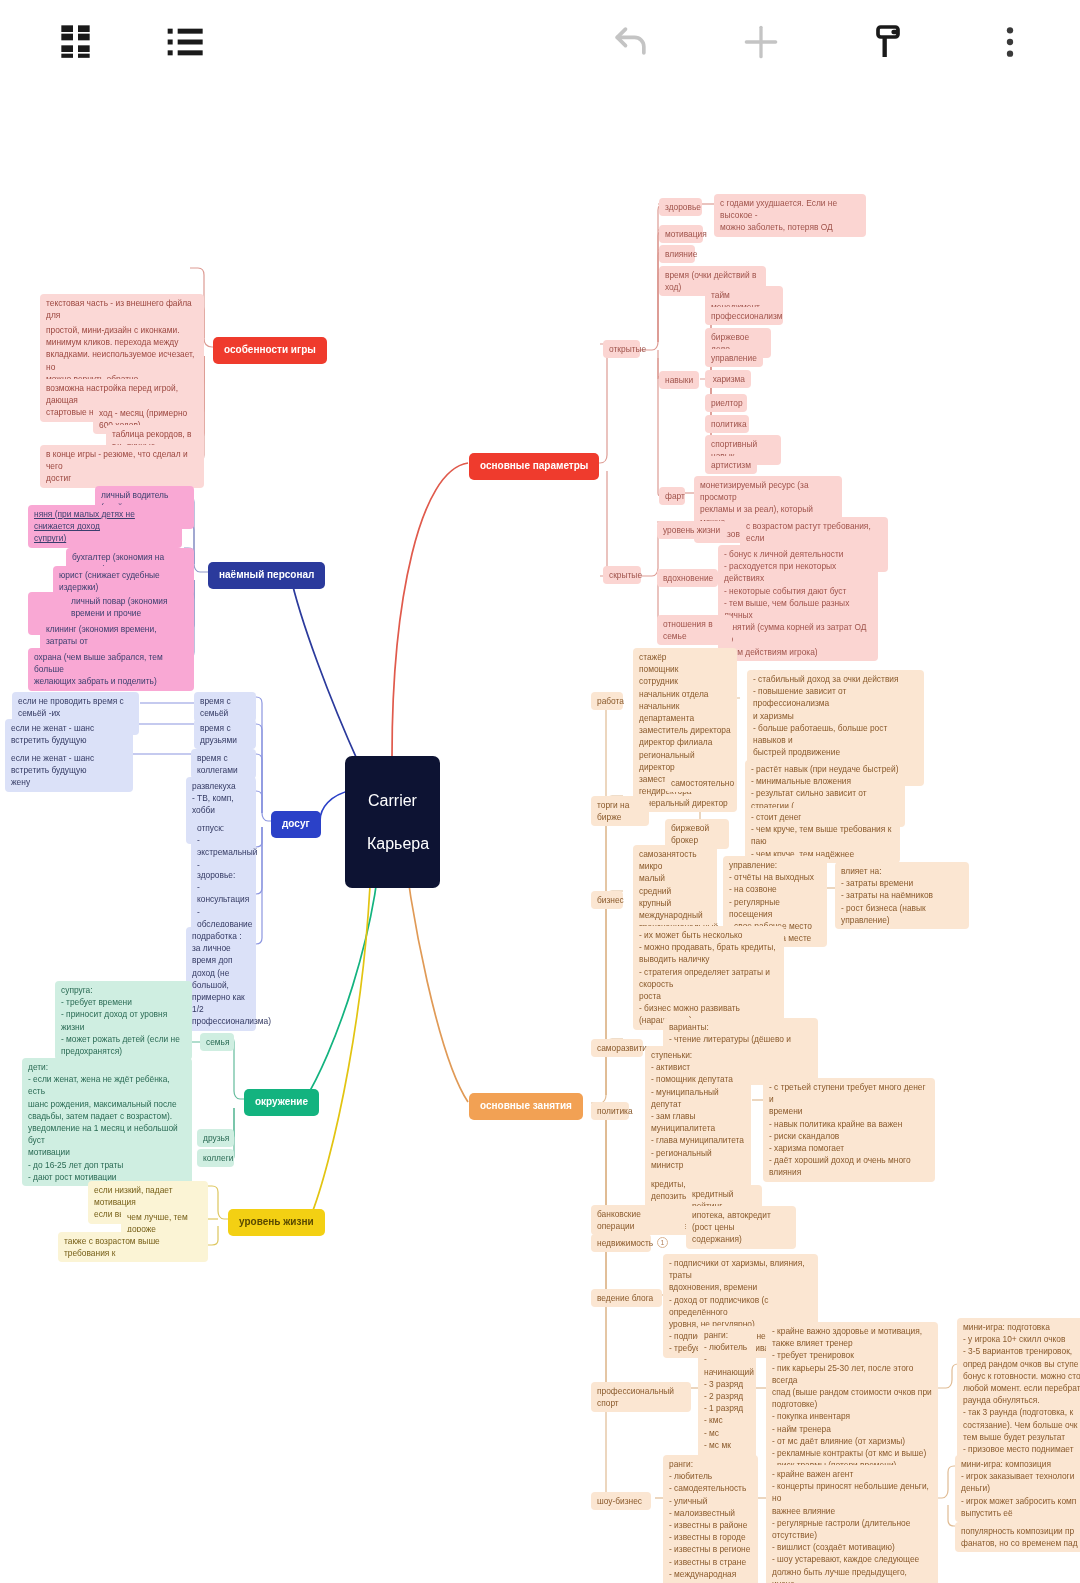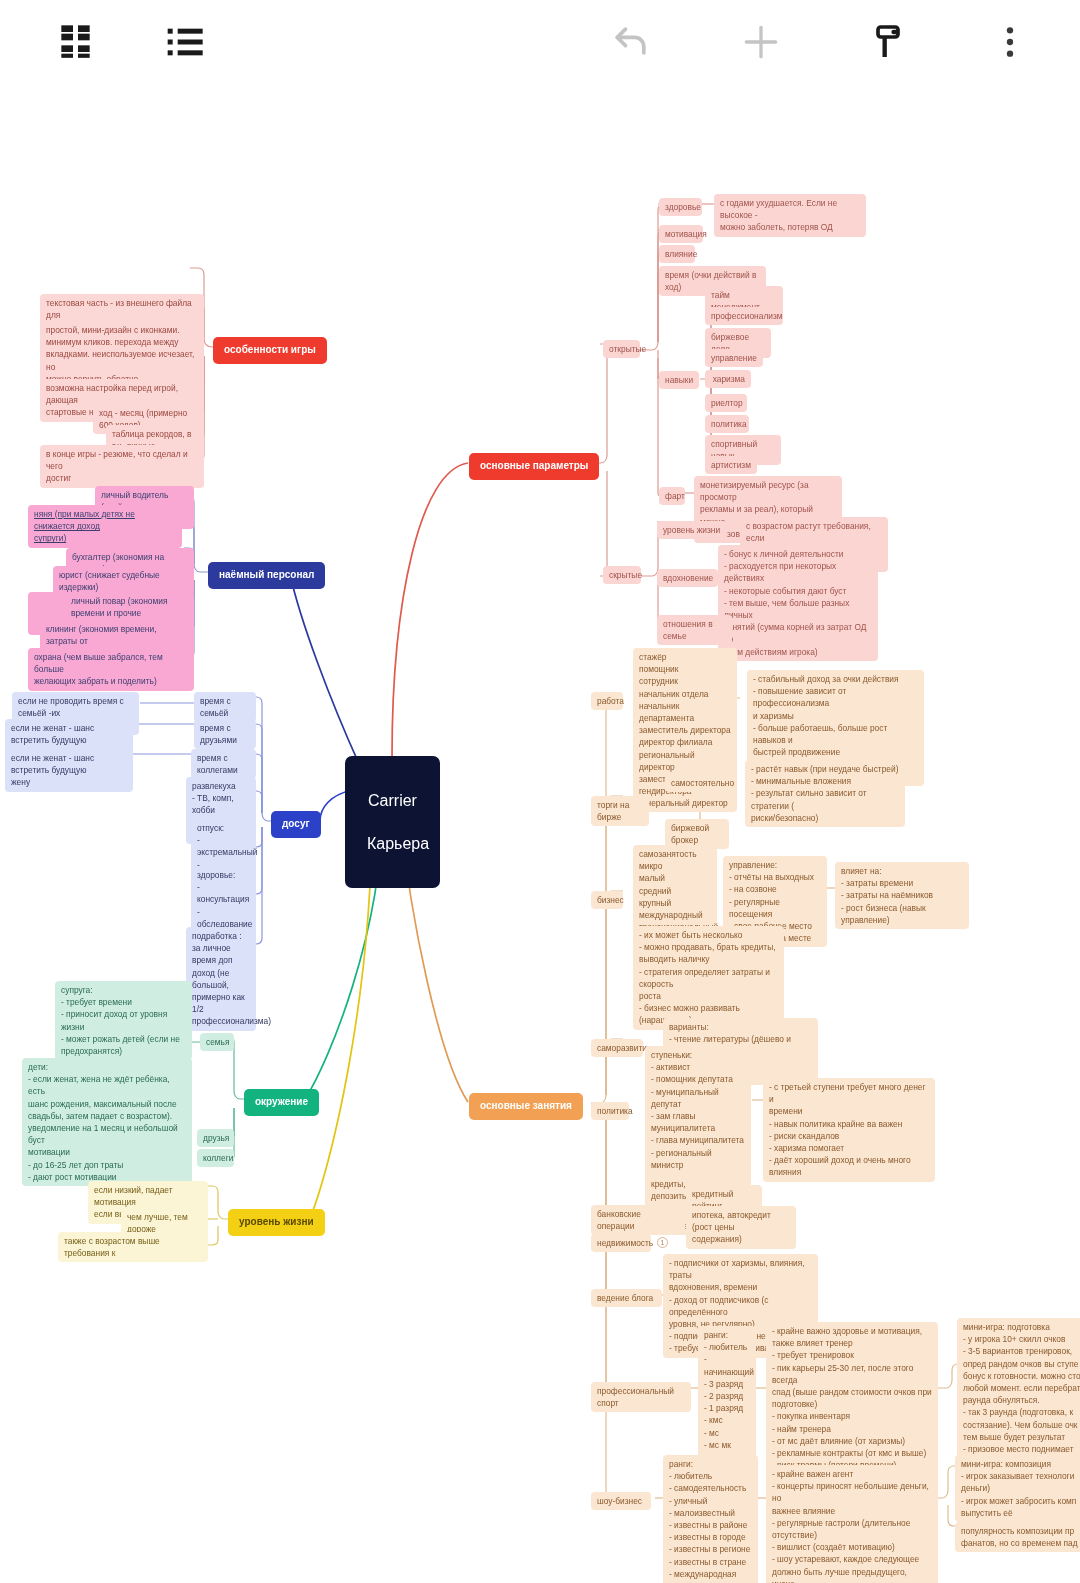--- a/index.html
+++ b/index.html
@@ -407,20 +407,23 @@
 быстрей продвижение
 - может вырасти доход, без роста должности</div>
 
 <div class="node t-orange" style="left:591px; top:796px; width:58px;">торги на бирже</div>
 <div class="node t-orange" style="left:665px; top:774px; width:68px;">самостоятельно</div>
 <div class="node t-orange" style="left:745px; top:760px; width:160px;">- растёт навык (при неудаче быстрей)
 - минимальные вложения
 - результат сильно зависит от стратегии (
 риски/безопасно)</div>
 <div class="node t-orange" style="left:665px; top:819px; width:64px;">биржевой брокер</div>
+<div class="node t-orange" style="left:745px; top:808px; width:155px;">- стоит денег
+- чем круче, тем выше требования к паю
+- чем круче, тем надёжнее</div>
 
 <div class="node t-orange" style="left:591px; top:891px; width:32px;">бизнес</div>
 <div class="node t-orange" style="left:633px; top:845px; width:84px;">самозанятость
 микро
 малый
 средний
 крупный
 международный
 транснациональный</div>
 <div class="node t-orange" style="left:723px; top:856px; width:104px;">управление:

